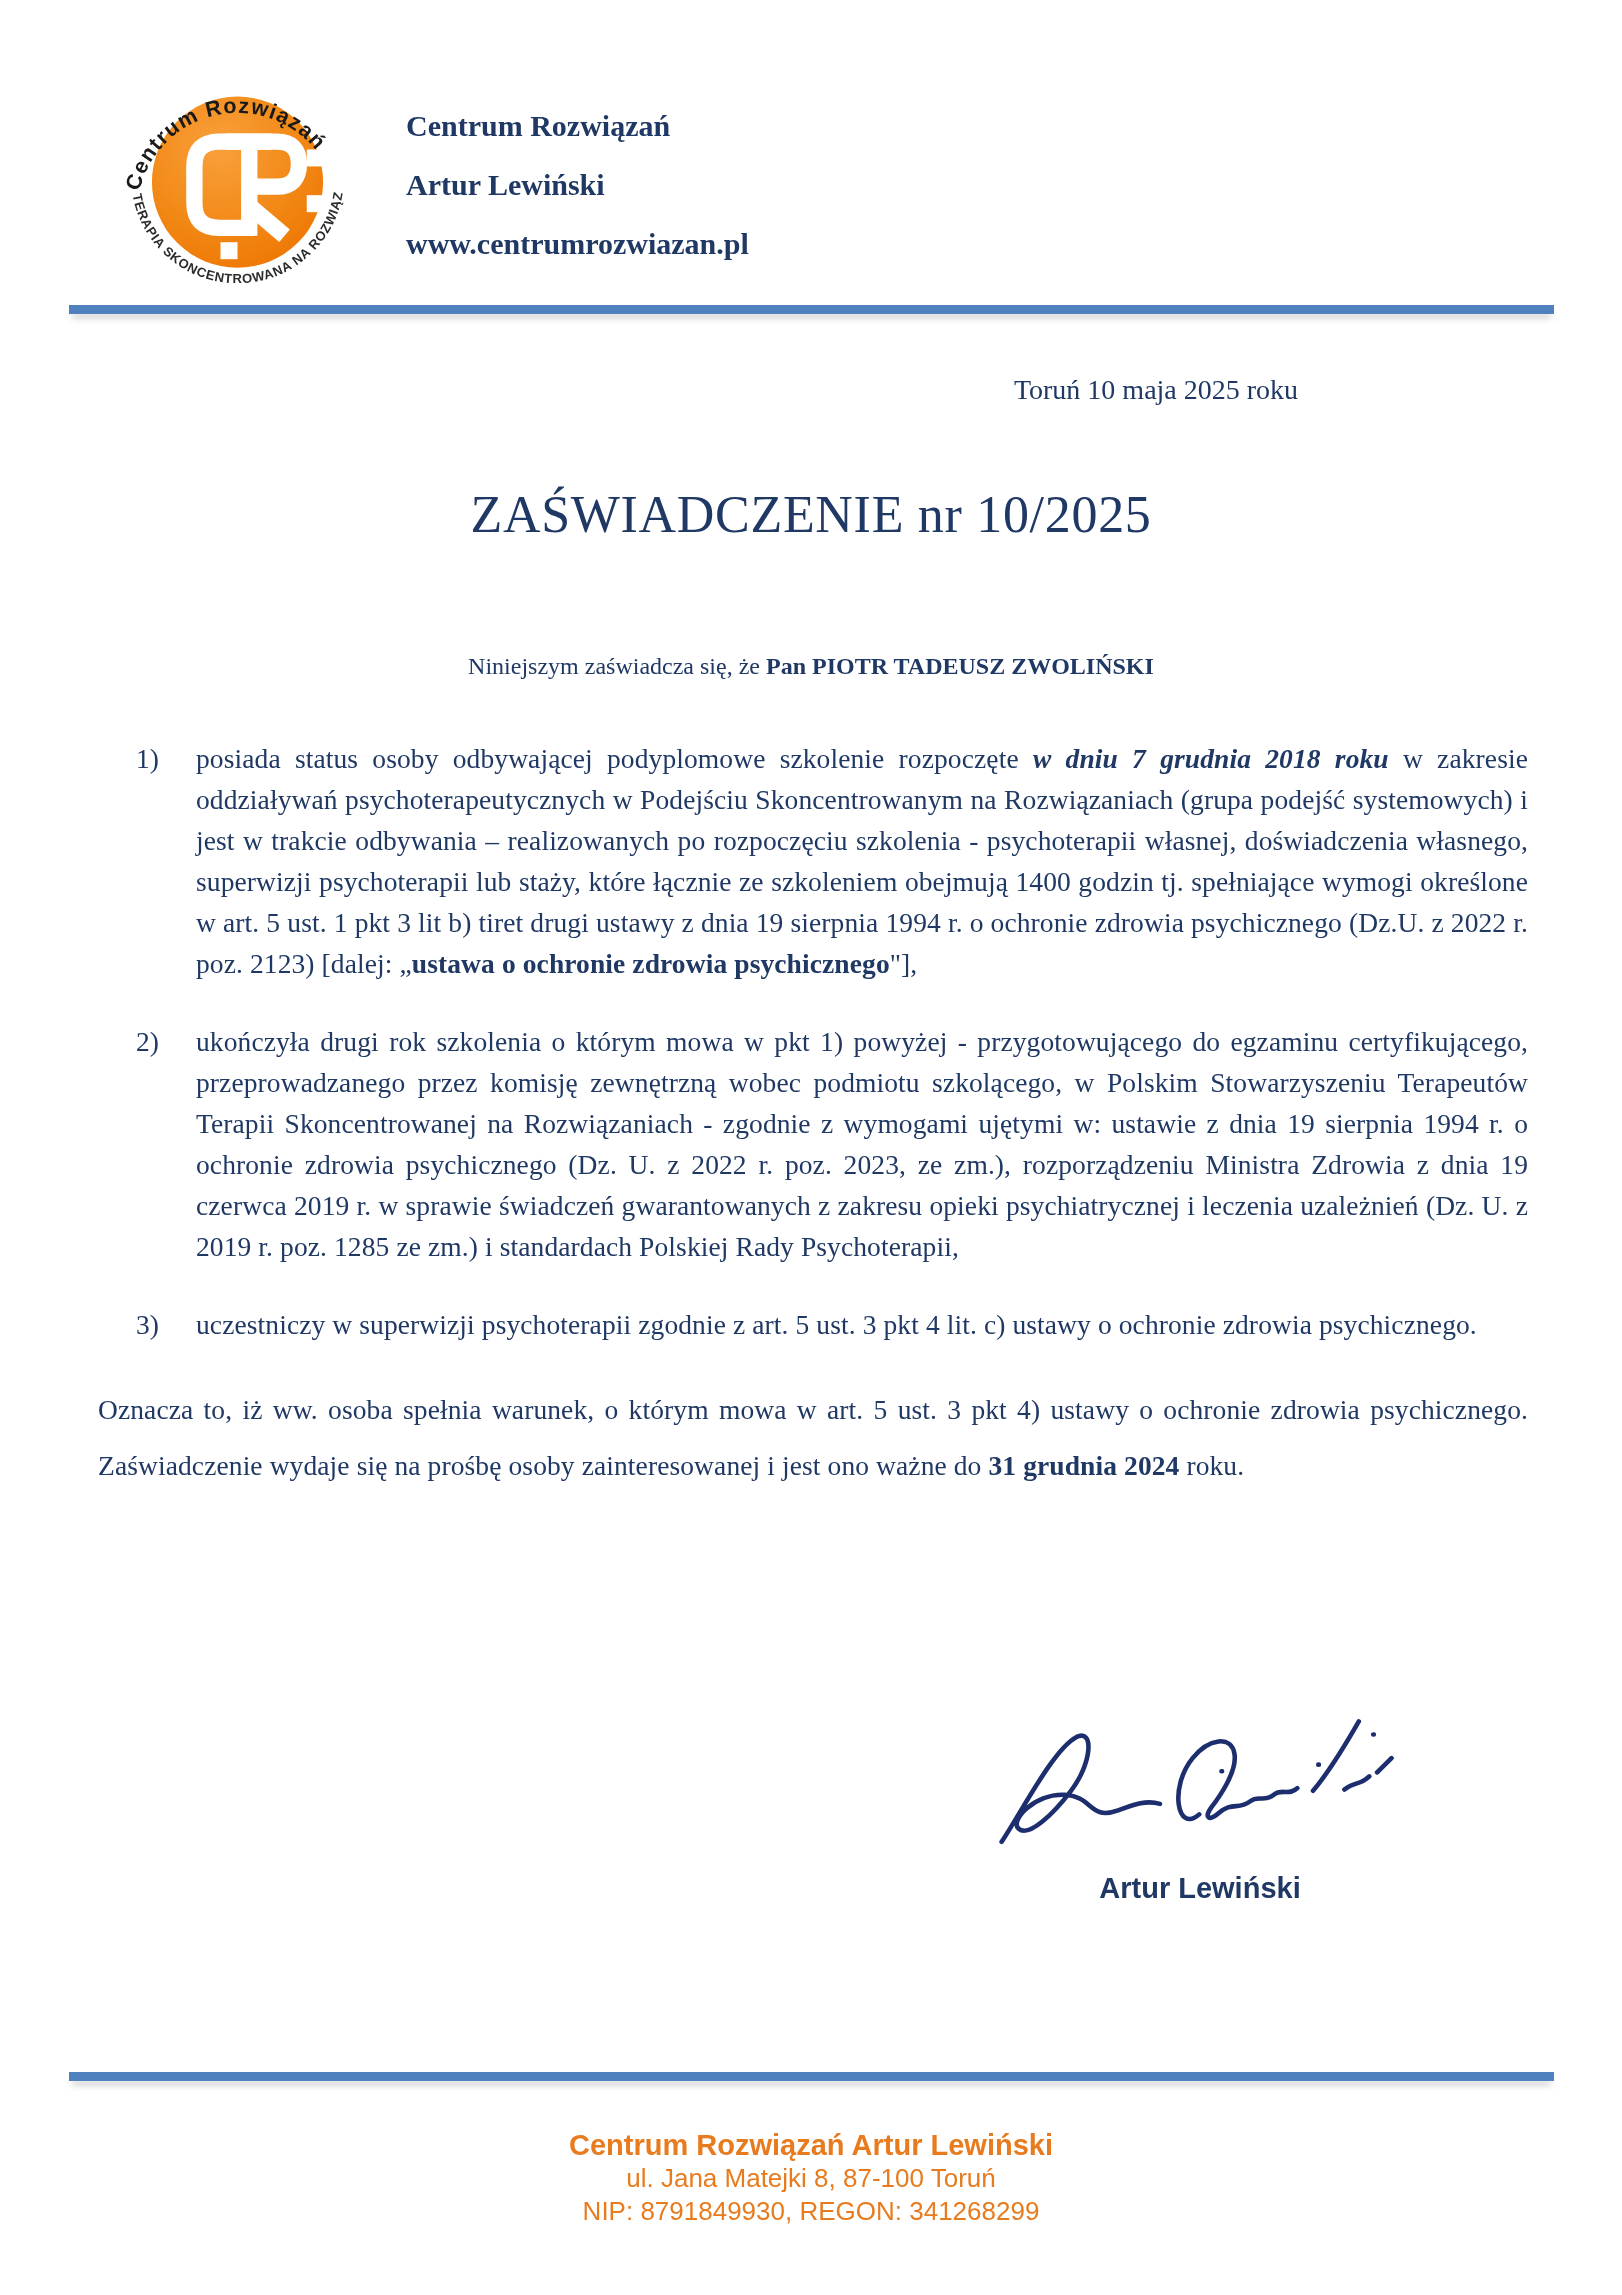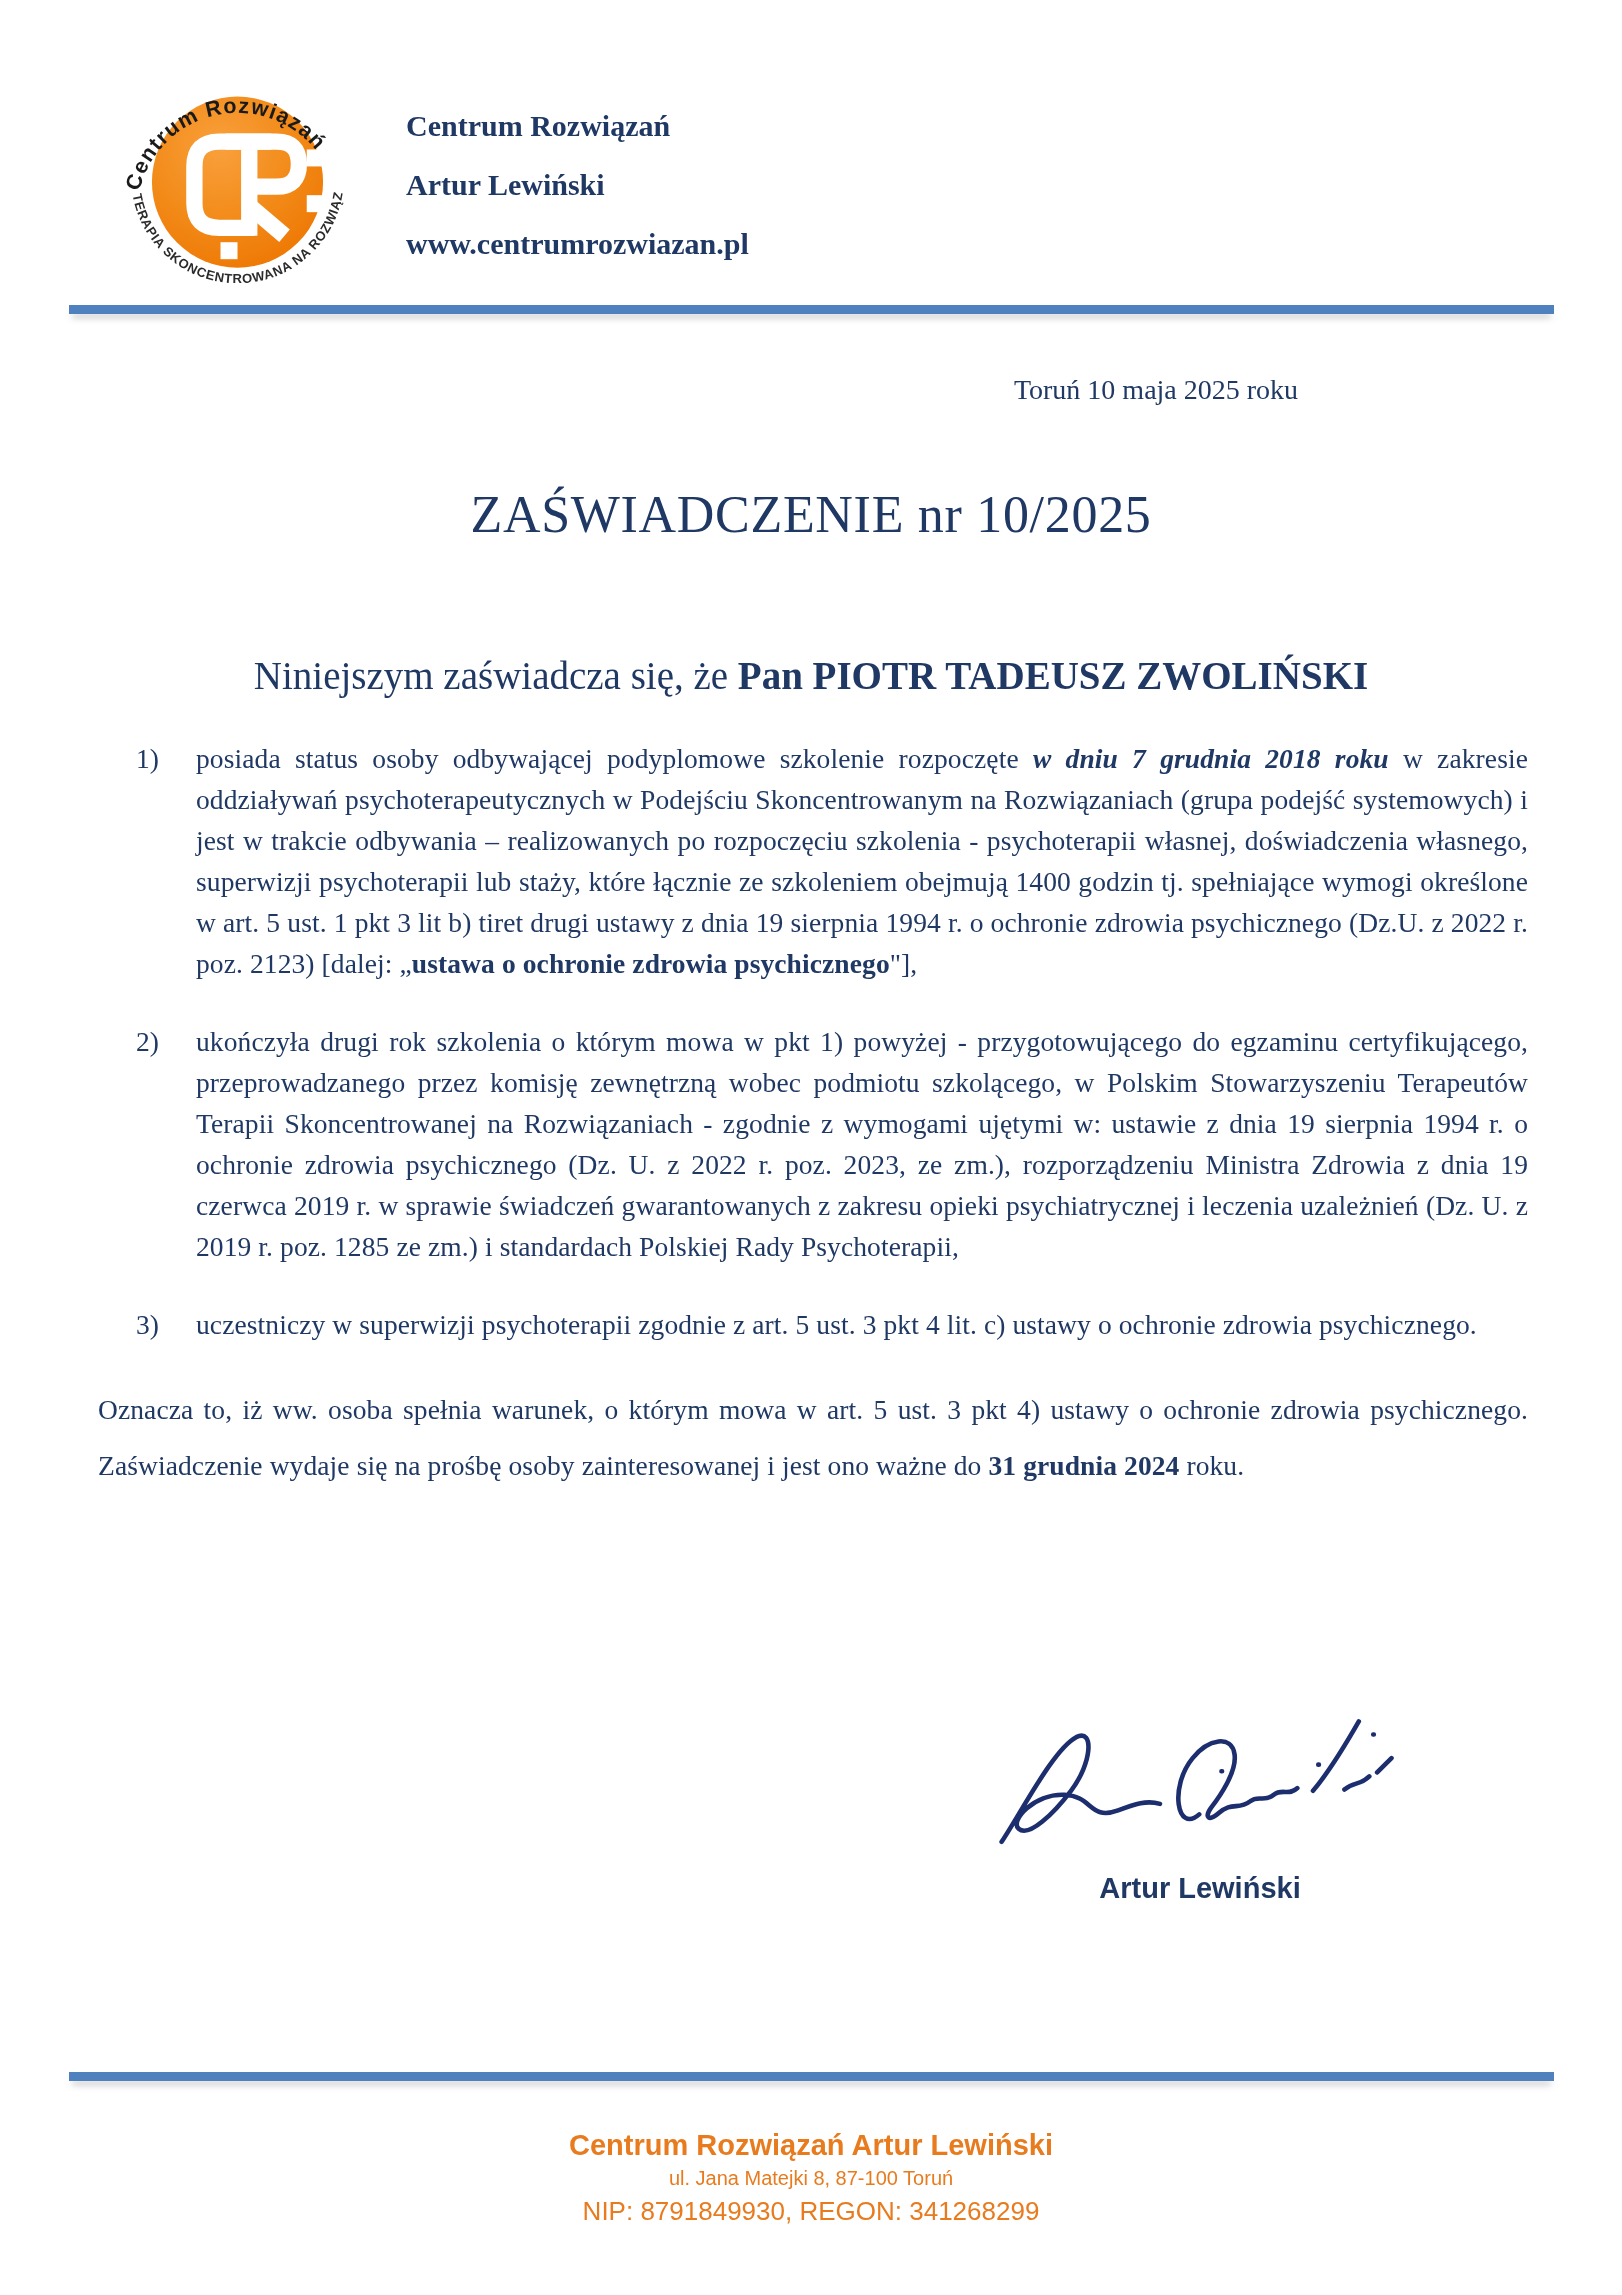--- a/index.html
+++ b/index.html
@@ -29,21 +29,21 @@
   .date-line {
     position:absolute; left:785px; top:374px; width:742px;
     text-align:center; font-size:28px; color:#1F3864;
   }
   .doc-title {
     position:absolute; left:0; top:485px; width:1622px; text-align:center;
     font-weight:normal; font-size:52px; letter-spacing:0.7px; color:#1F3864;
   }
   .doc-subtitle {
     position:absolute; left:0; top:653px; width:1622px; text-align:center;
-    font-size:39px; color:#1F3864;
+    font-size:24px; color:#1F3864;
   }
   .doc-subtitle .seg-bold { font-weight:bold; }
 
   
   .body-block { position:absolute; left:98px; top:738px; width:1430px; }
   .numbered-item {
     position:relative; padding-left:98px; text-align:justify;
     font-size:27.5px; line-height:41px; letter-spacing:0.1px;
     margin-bottom:37px; color:#1F3864;
   }
@@ -66,21 +66,21 @@
   .credentials { margin-top:25px; font-family:"Liberation Sans","DejaVu Sans",sans-serif; }
   .credential-line { font-size:21.6px; line-height:33px; font-weight:bold; color:#1F3864; }
   .credential-line .cred-number { font-size:19px; font-weight:bold; }
 
   
   .footer-text {
     position:absolute; left:0; top:2105px; width:1622px; text-align:center;
     font-family:"Liberation Sans","DejaVu Sans",sans-serif; color:#E87B1E;
   }
   .footer-company { font-weight:bold; font-size:29px; line-height:34px;margin-top:23px; }
-  .footer-address { font-size:20px; line-height:33px; }
+  .footer-address { font-size:26px; line-height:33px; }
   .footer-ids { font-size:26px; line-height:33px; }
 </style>
 </head>
 <body>
 
 <div class="page">
 
   <div class="logo-wrap">
     <svg viewBox="0 0 372 372" width="243" height="243" aria-hidden="true">
       <defs>

